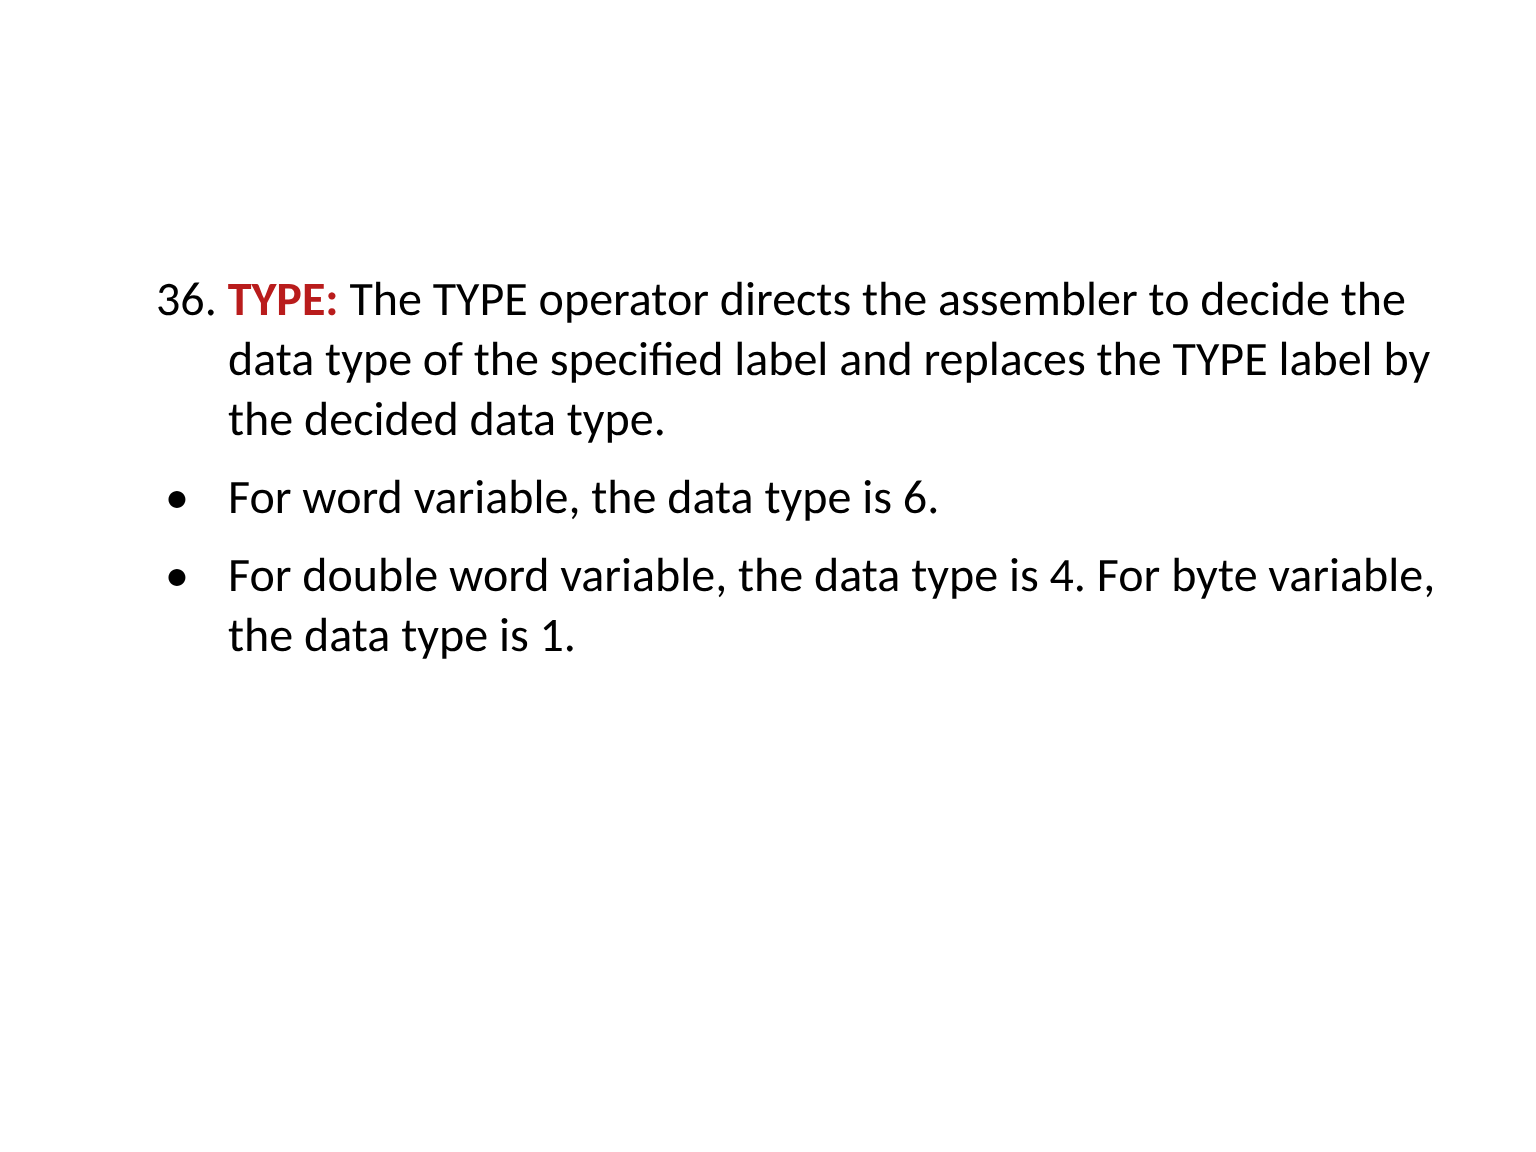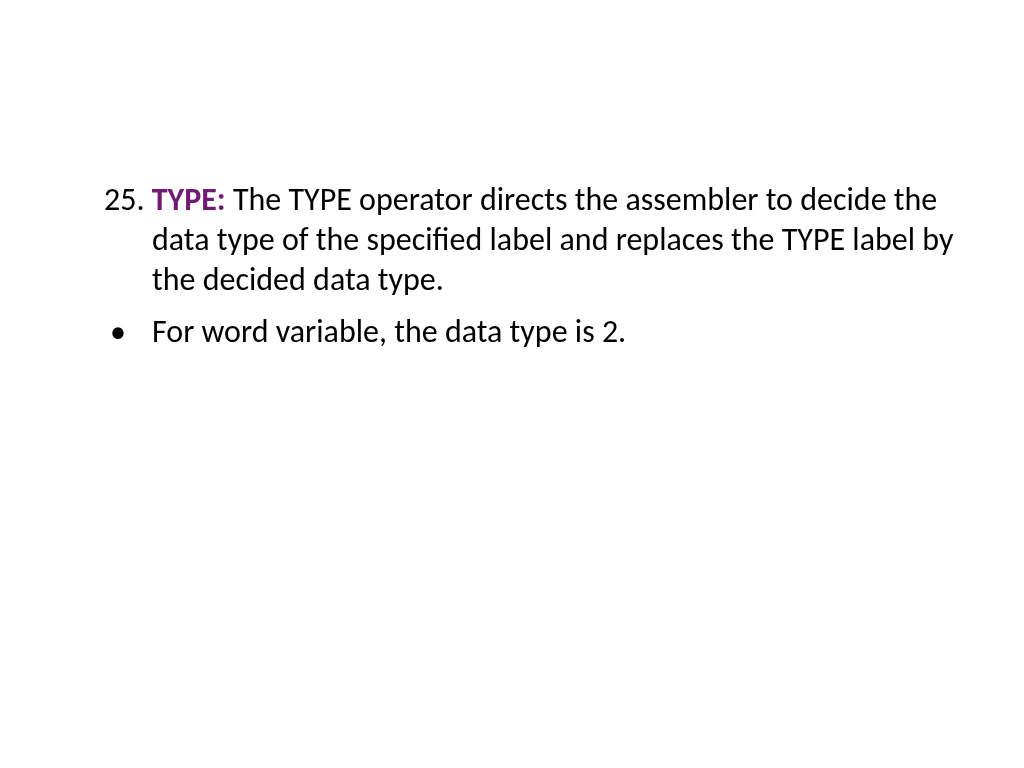--- a/index.html
+++ b/index.html
@@ -19,21 +19,21 @@
       font-size: 32px;
       line-height: 1.25;
     }
     .main-item {
       margin-bottom: 12px;
     }
     .item-number {
       display: inline;
     }
     .keyword {
-      color: #701a75;
+      color: #b91c1c;
       font-weight: bold;
       display: inline;
     }
     .main-text {
       display: inline;
     }
     ul {
       list-style: none;
       padding-left: 0;
     }
@@ -48,25 +48,28 @@
       left: 50px;
       font-size: 32px;
     }
   </style>
 </head>
 <body>
 
 <div class="content">
   <div class="main-item">
     <div style="padding-left: 92px; text-indent: -48px;">
-      <span class="item-number">25.</span>
+      <span class="item-number">36.</span>
       <span> </span>
       <span class="keyword">TYPE:</span>
       <span> </span>
       <span class="main-text">The TYPE operator directs the assembler to decide the data type of the specified label and replaces the TYPE label by the decided data type.</span>
     </div>
   </div>
   <ul>
     <li>
-      <span>For word variable, the data type is 2.</span>
+      <span>For word variable, the data type is 6.</span>
+    </li>
+    <li>
+      <span>For double word variable, the data type is 4. For byte variable, the data type is 1.</span>
     </li>
   </ul>
 </div>
 
 </body></html>

